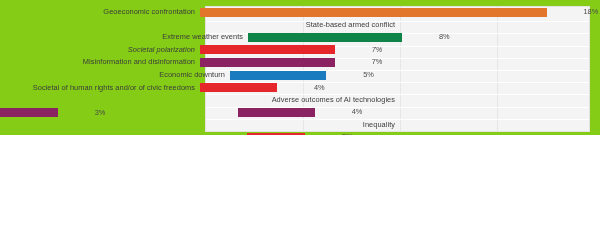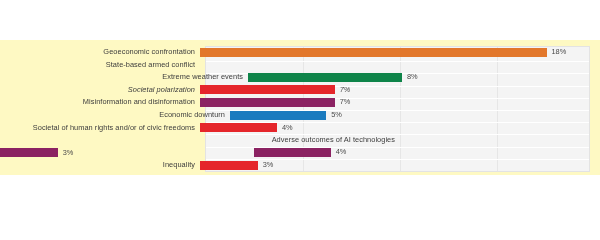--- a/index.html
+++ b/index.html
@@ -4,24 +4,23 @@
 <style>
   html, body {
     margin: 0;
     padding: 0;
     background: #ffffff;
   }
   #chart-root {
     position: relative;
     width: 600px;
     height: 135px;
-    background: #fef9c3;
+    background: #84cc16;
     font-family: "Liberation Sans", sans-serif;
     overflow: hidden;
-    margin-top: 40px;
   }
 
   
   #plot-area {
     position: absolute;
     left: 205px;
     top: 6px;
     width: 385px;
     height: 126px;
     background: #f4f4f4;
@@ -69,20 +68,21 @@
     line-height: 12px;
     white-space: nowrap;
     letter-spacing: 0.05px;
   }
   .bar-wrap {
     position: relative;
     flex: 1 1 auto;
     height: 12.2px;
     display: flex;
     align-items: center;
+    gap: 32px;
   }
   .bar {
     height: 9px;
     border-radius: 0;
   }
   .val-label {
     font-size: 7.4px;
     color: #4a4a4a;
     margin-left: 5px;
     white-space: nowrap;
@@ -111,21 +111,21 @@
   </div>
 
   <div id="rows">
       <div class="row" style="top: 0px;">
         <div class="cat-label">Geoeconomic confrontation</div>
         <div class="bar-wrap">
           <div class="bar" style="width: 346.5px; background: rgb(226, 119, 43);"></div>
           <div class="val-label">18%</div>
         </div>
       </div>
-      <div class="row" style="top: 12.6px;">
+      <div class="row" style="top: 12.6px; justify-content: center;">
         <div class="cat-label">State-based armed conflict</div>
       </div>
       <div class="row" style="top: 25.2px; padding-left: 48px;">
         <div class="cat-label">Extreme weather events</div>
         <div class="bar-wrap">
           <div class="bar" style="width: 154px; background: rgb(14, 132, 73);"></div>
           <div class="val-label">8%</div>
         </div>
       </div>
       <div class="row" style="top: 37.8px; font-style: italic;">
@@ -162,21 +162,21 @@
           <div class="bar" style="width: 77px; background: rgb(139, 34, 98);"></div>
           <div class="val-label">4%</div>
         </div>
       </div>
       <div class="row" style="top: 100.8px;">
         <div class="bar-wrap">
           <div class="bar" style="width: 57.75px; background: rgb(139, 34, 98);"></div>
           <div class="val-label">3%</div>
         </div>
       </div>
-      <div class="row" style="top: 113.4px;">
+      <div class="row" style="top: 113.4px; flex-direction: column;">
         <div class="cat-label">Inequality</div>
         <div class="bar-wrap">
           <div class="bar" style="width: 57.75px; background: rgb(229, 38, 43);"></div>
           <div class="val-label">3%</div>
         </div>
       </div>
     </div>
 
 </div>
 

